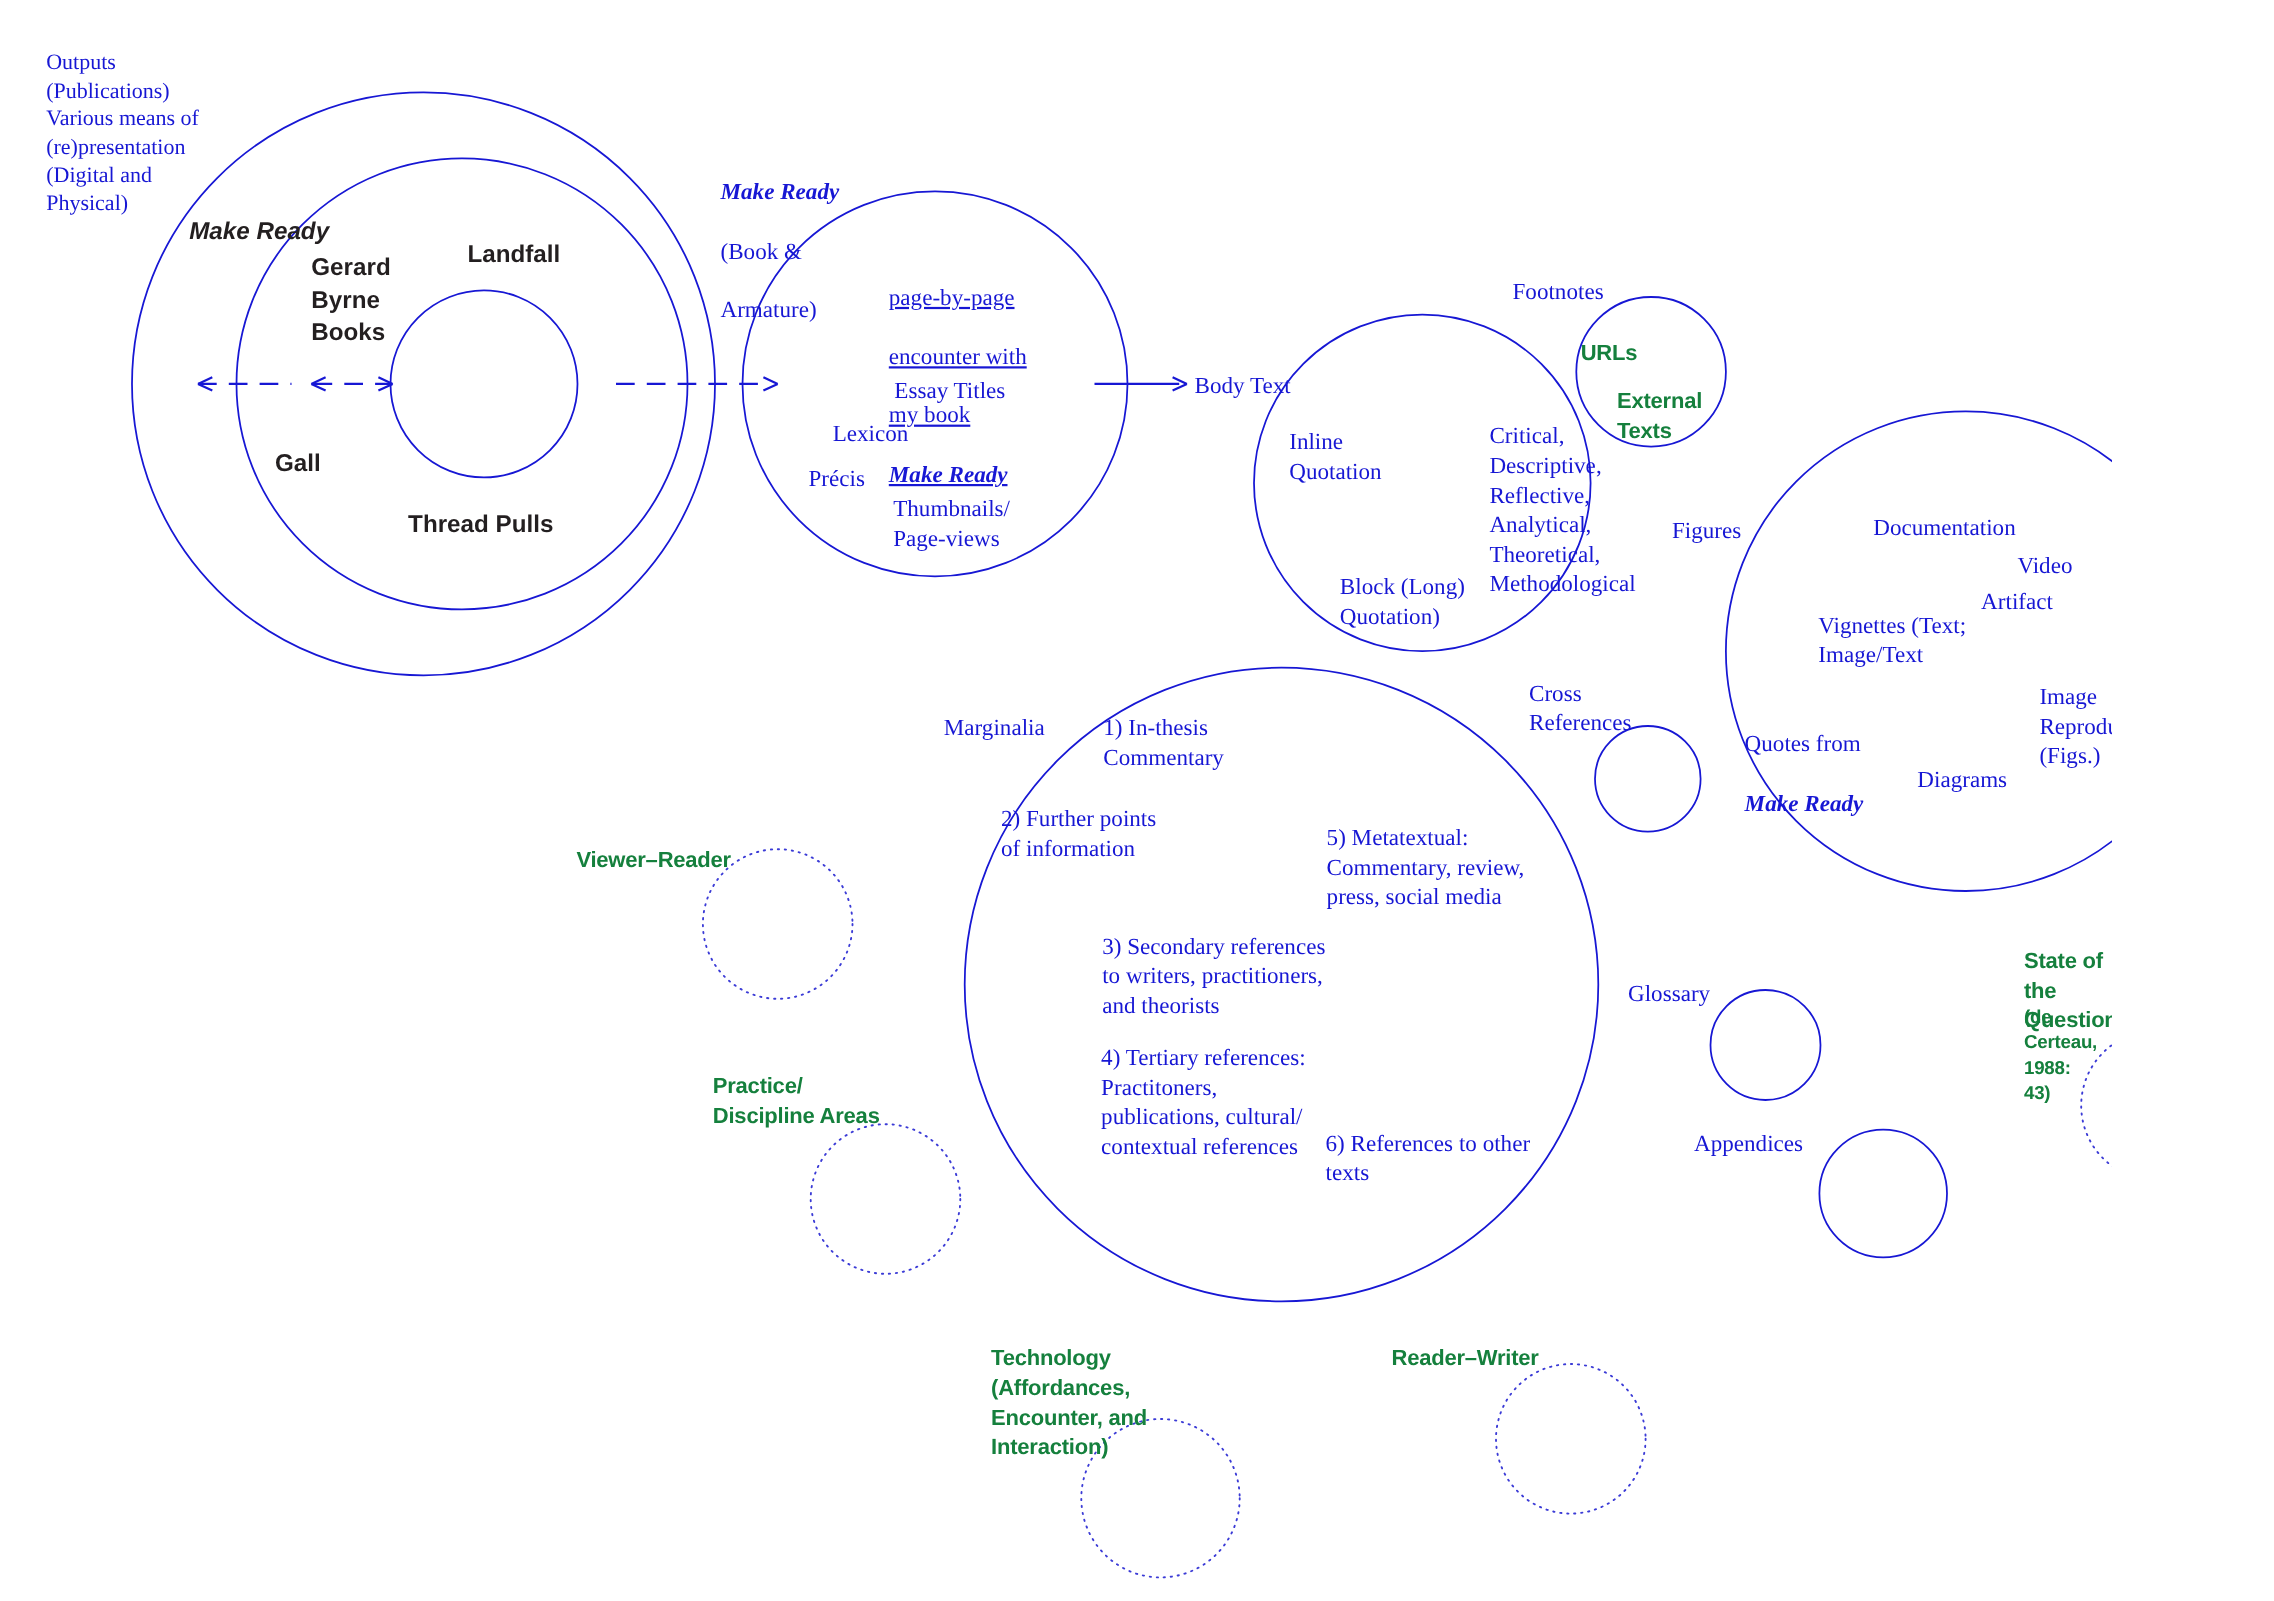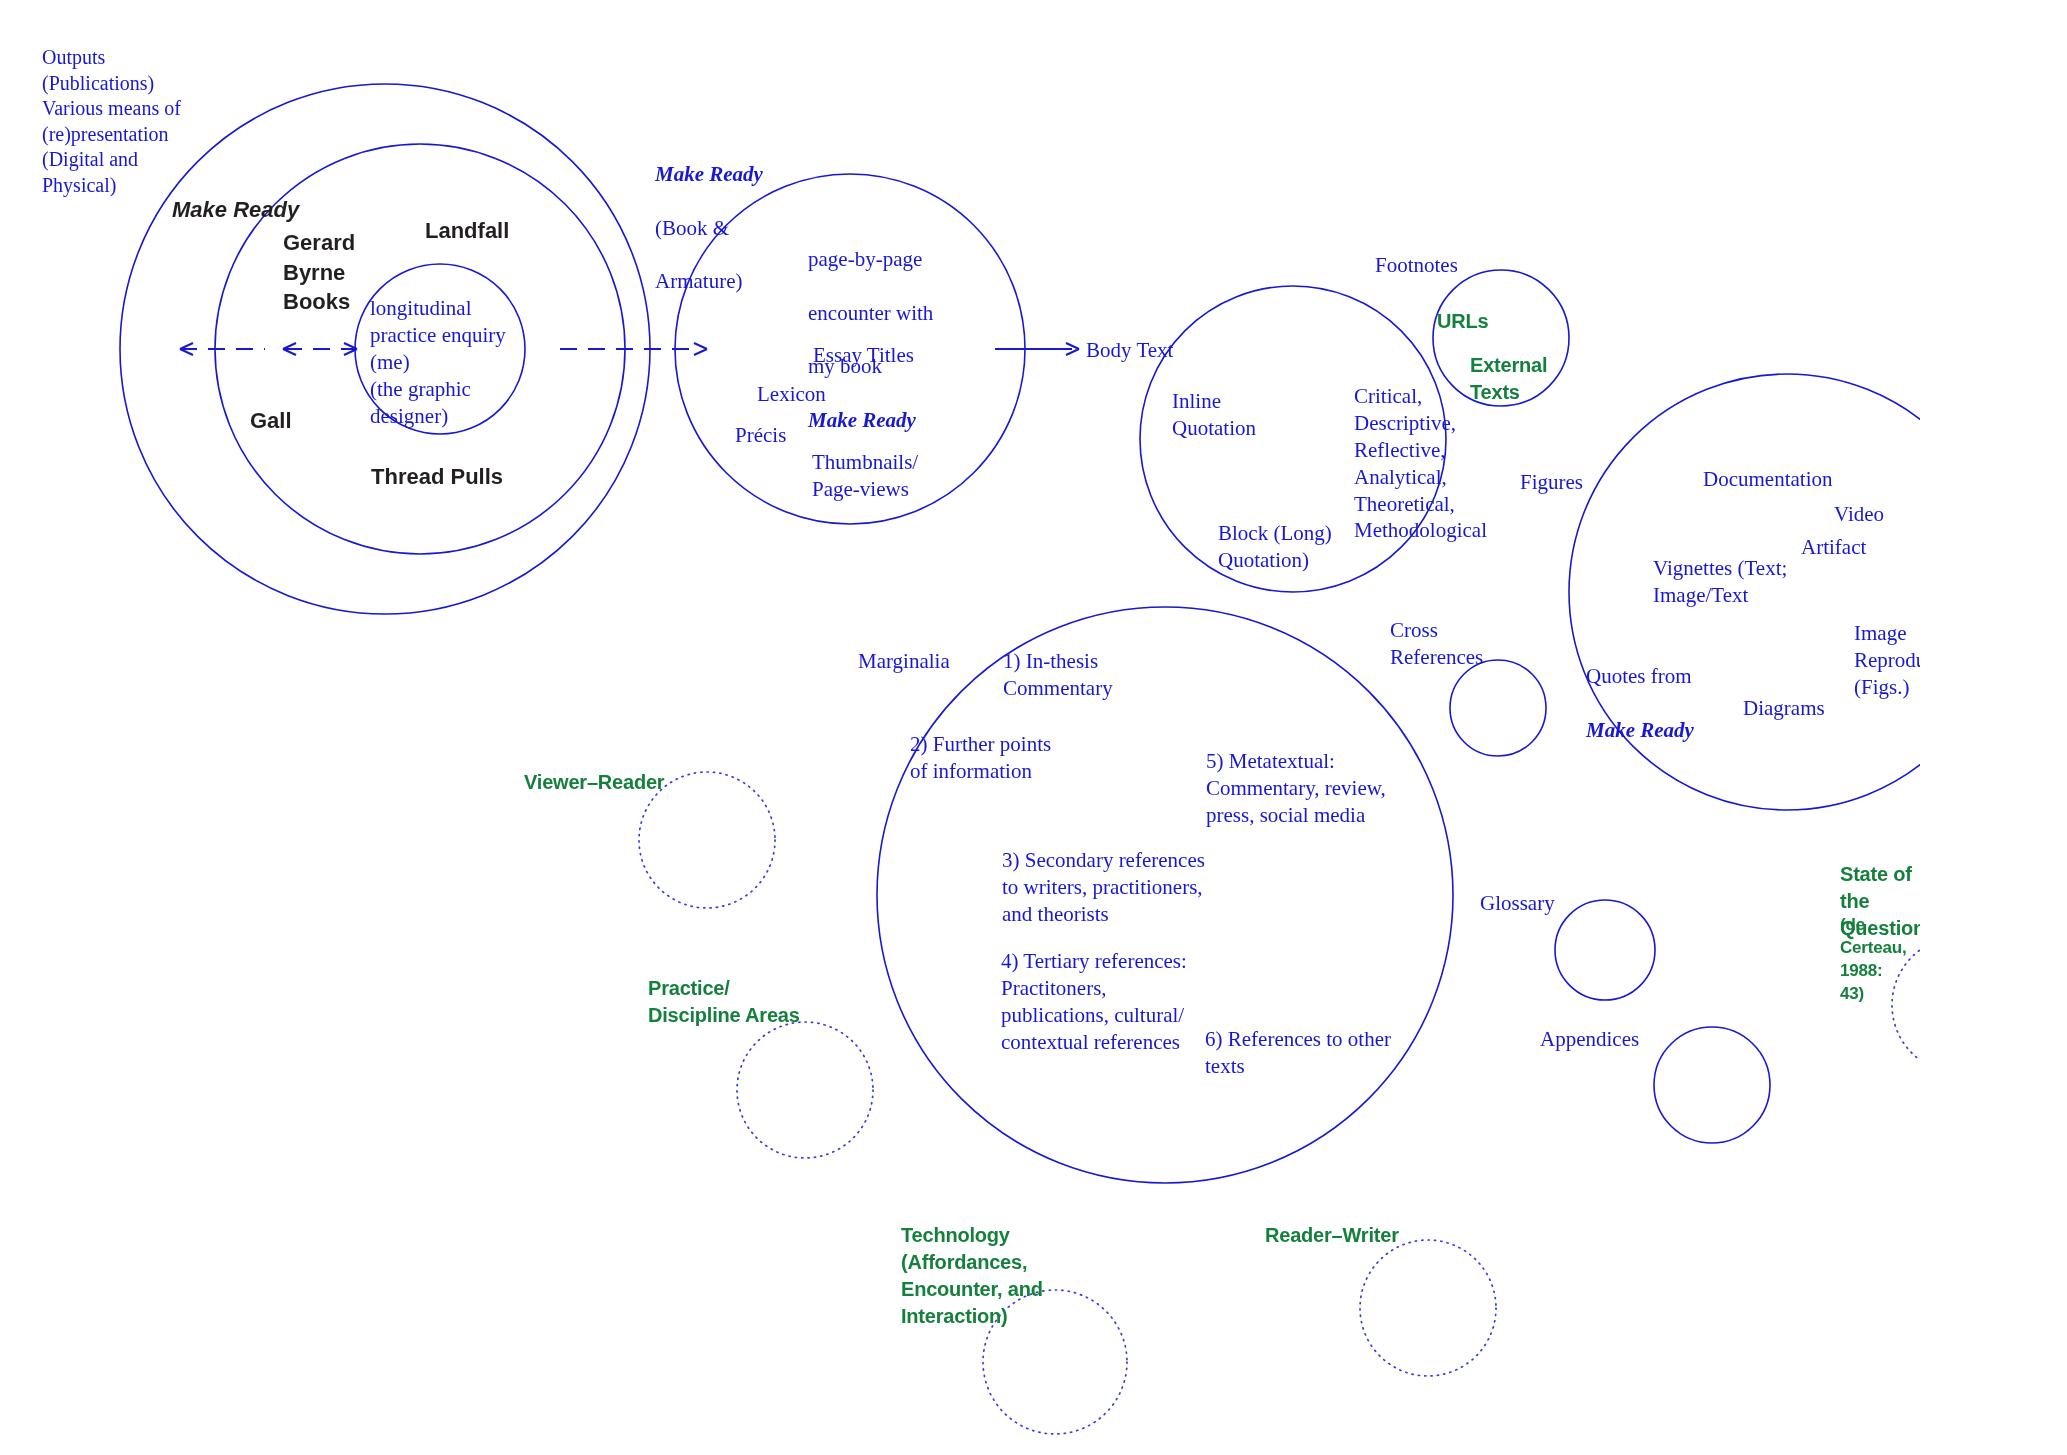--- a/index.html
+++ b/index.html
@@ -123,33 +123,28 @@
   <div class="lbl sans-black" style="left:283px; top:228px;">Gerard
 Byrne
 Books</div>
 
   <div class="lbl sans-black" style="left:425px; top:216px;">Landfall</div>
 
   <div class="lbl sans-black" style="left:250px; top:406px;">Gall</div>
 
   <div class="lbl sans-black" style="left:371px; top:462px;">Thread Pulls</div>
 
-  <div class="lbl" style="left:370px; top:295px;">longitudinal
-practice enquiry
-(me)
-(the graphic
-designer)</div>
 
   <div class="lbl" style="left:655px; top:134px;">
     <span class="mixed-ital">Make Ready</span><br>
     <span>(Book &amp;</span><br>
     <span>Armature)</span>
   </div>
 
-  <div class="lbl" style="left:808px; top:219px;">
+  <div class="lbl" style="left:808px; top:230px;text-decoration:underline;">
     <span>page-by-page</span><br>
     <span>encounter with</span><br>
     <span>my book</span><br>
     <span class="mixed-ital">Make Ready</span>
   </div>
 
   <div class="lbl" style="left:813px; top:342px;">Essay Titles</div>
 
   <div class="lbl" style="left:757px; top:381px;">Lexicon</div>
 

